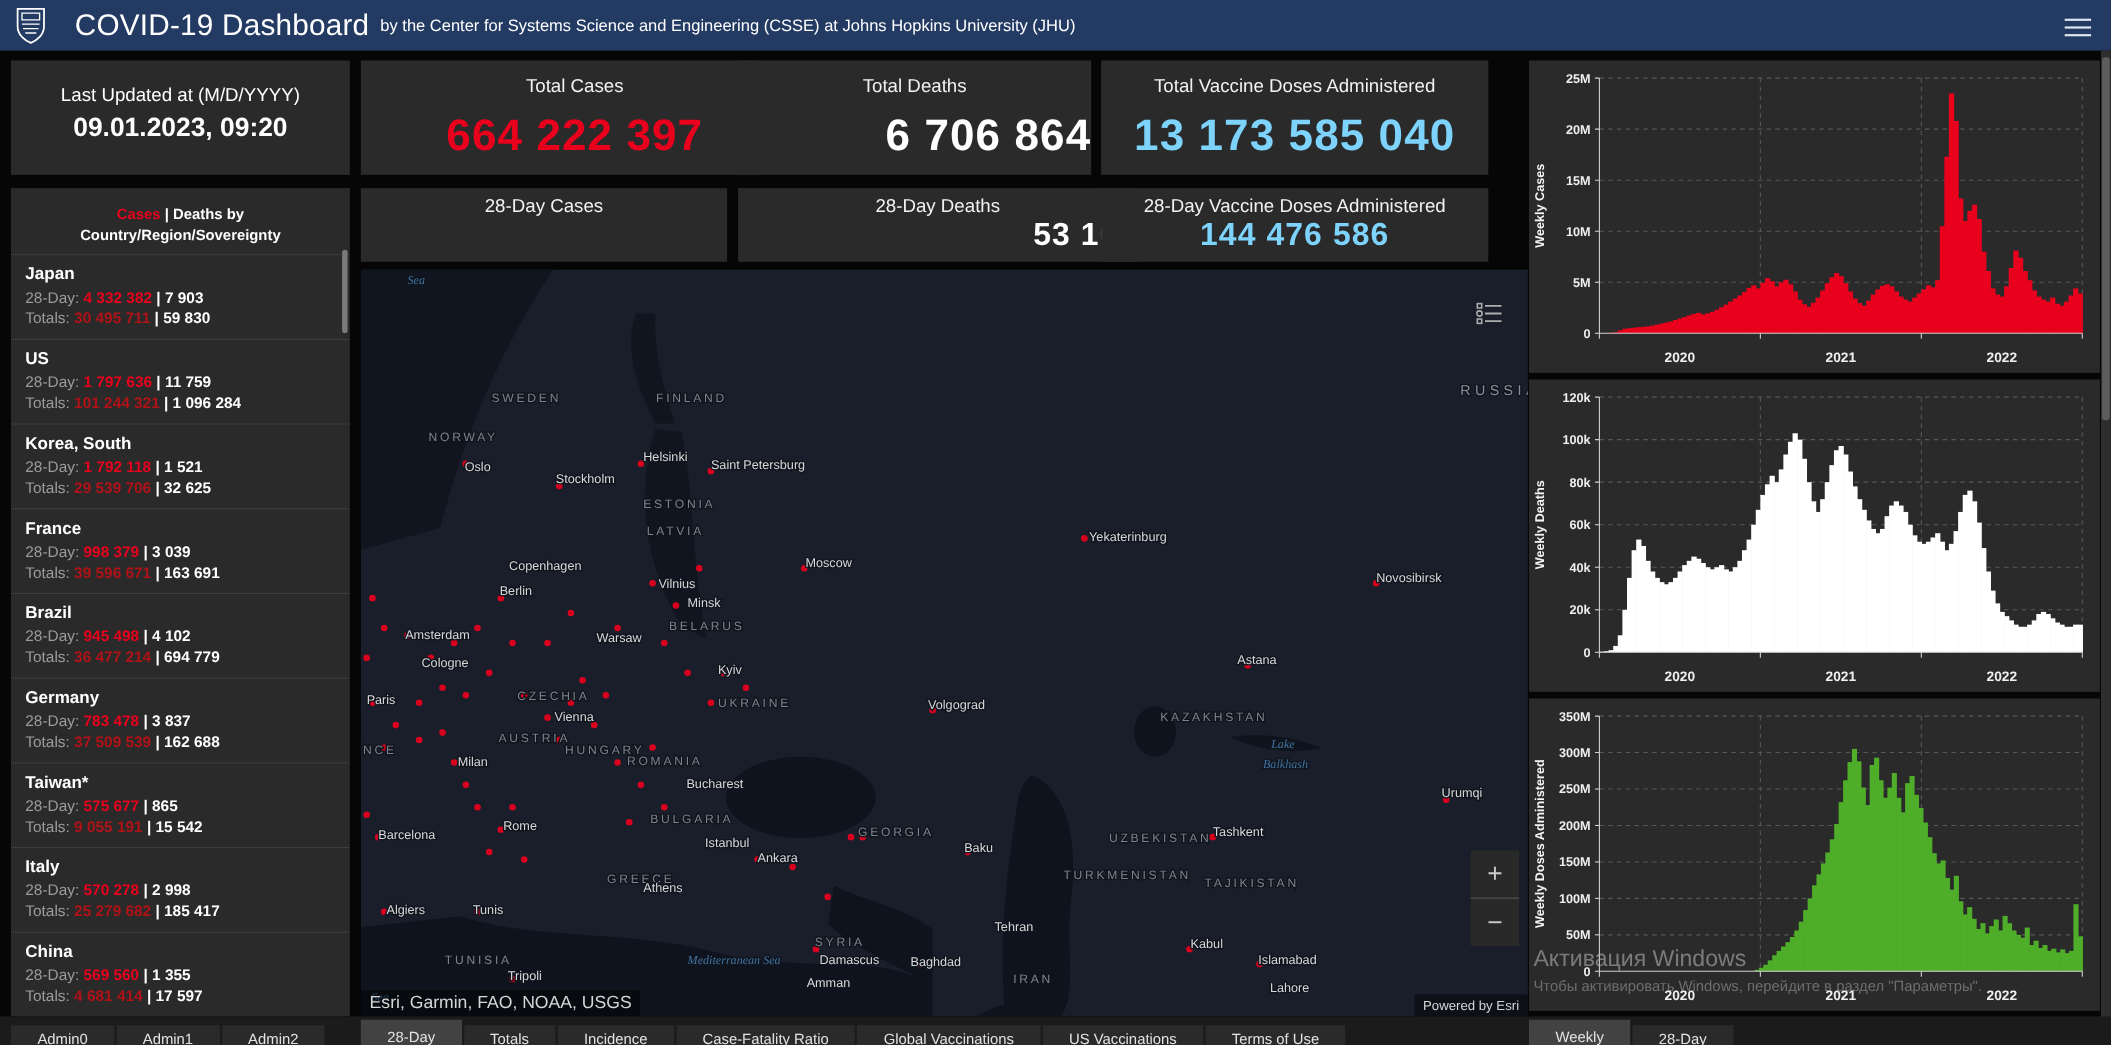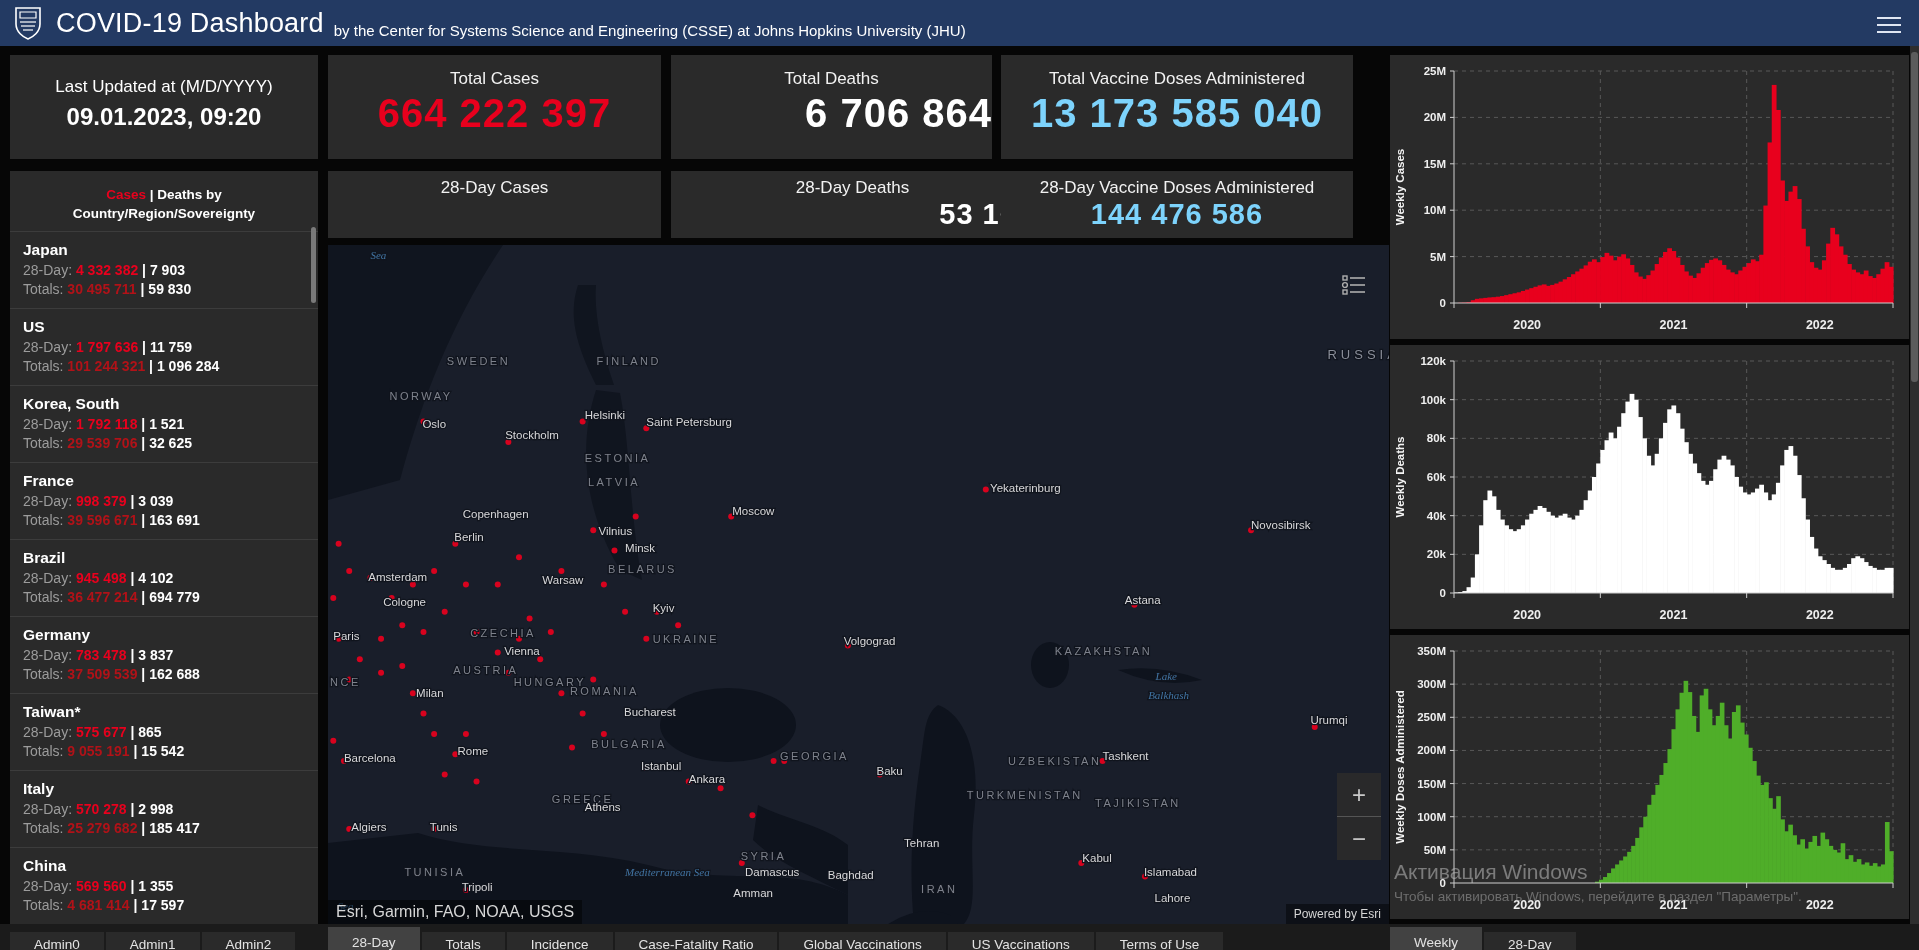--- a/index.html
+++ b/index.html
@@ -1,41 +1,41 @@
 <!DOCTYPE html>
 <html><head>
 <meta charset="utf-8">
 <style>
   html,body{margin:0;padding:0;background:#050505;font-family:"Liberation Sans",sans-serif;}
   #app{position:relative;width:1919px;height:950px;overflow:hidden;background:#060606;}
 
   
   #topbar{position:absolute;left:0;top:0;width:1919px;height:46px;background:#233a63;display:flex;align-items:center;}
   #logo{margin-left:14px;flex:0 0 auto;}
-  #titlewrap{margin-left:14px;color:#fff;white-space:nowrap;display:flex;align-items:flex-end;}
+  #titlewrap{margin-left:26px;color:#fff;white-space:nowrap;display:flex;align-items:center;}
   #title{font-size:27px;font-weight:500;letter-spacing:.2px;}
   #subtitle{font-size:15px;margin-left:10px;font-weight:400;}
   #hamburger{position:absolute;right:18px;top:12px;width:24px;height:20px;cursor:pointer;}
   #hamburger div{height:2px;background:#dfe6f2;margin:5px 0;}
 
   
   .panel{position:absolute;background:#2a2a2a;color:#fff;}
   .cardlabel{font-size:17px;text-align:center;color:#f2f2f2;}
   .bignum{font-size:40px;font-weight:bold;text-align:center;letter-spacing:1px;}
   .midnum{font-size:29px;font-weight:bold;text-align:center;letter-spacing:1px;}
 
   #updated{left:10px;top:55px;width:308px;height:104px;}
   #updated .lbl{font-size:17px;text-align:center;margin-top:22px;white-space:nowrap;overflow:hidden;}
   #updated .val{font-size:24px;font-weight:bold;text-align:center;margin-top:6px;}
 
-  #card-tc{left:328px;top:55px;width:333px;height:104px;}
+  #card-tc{left:328px;top:55px;width:333px;height:104px;padding-left:28px;}
   #card-td{left:671px;top:55px;width:321px;height:104px;}
   #card-tv{left:1001px;top:55px;width:352px;height:104px;}
   #card-tc .cardlabel,#card-td .cardlabel,#card-tv .cardlabel{margin-top:14px;}
-  #card-tc .bignum,#card-td .bignum,#card-tv .bignum{margin-top:2px;}
+  #card-tc .bignum,#card-td .bignum,#card-tv .bignum{margin-top:12px;}
   #card-dc{left:328px;top:171px;width:333px;height:67px;}
   #card-dd{left:671px;top:171px;width:363px;height:67px;}
   #card-dv{left:1001px;top:171px;width:352px;height:67px;}
   .row2lbl{margin-top:7px;}
   .red{color:#e8001d;}
   .green{color:#7dd3fc;}
   .white{color:#ffffff;text-align:right;}
 
   
   #countries{left:10px;top:171px;width:308px;height:753px;overflow:hidden;}

